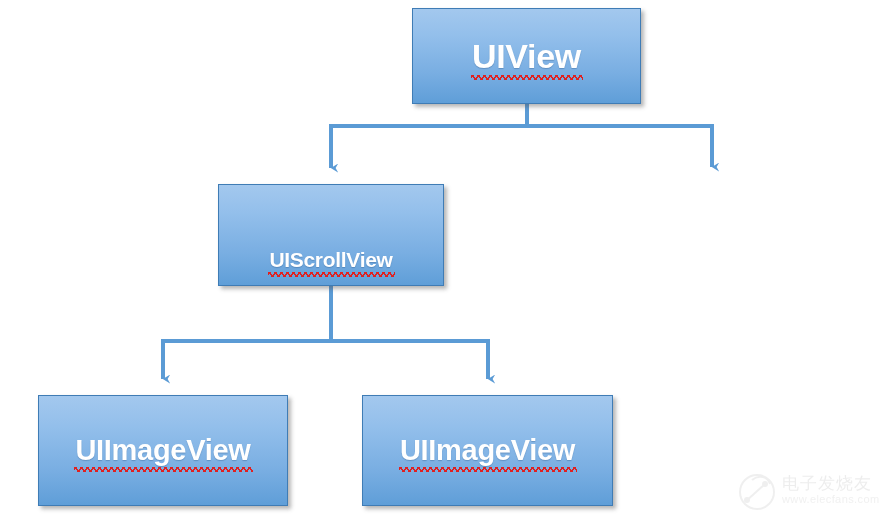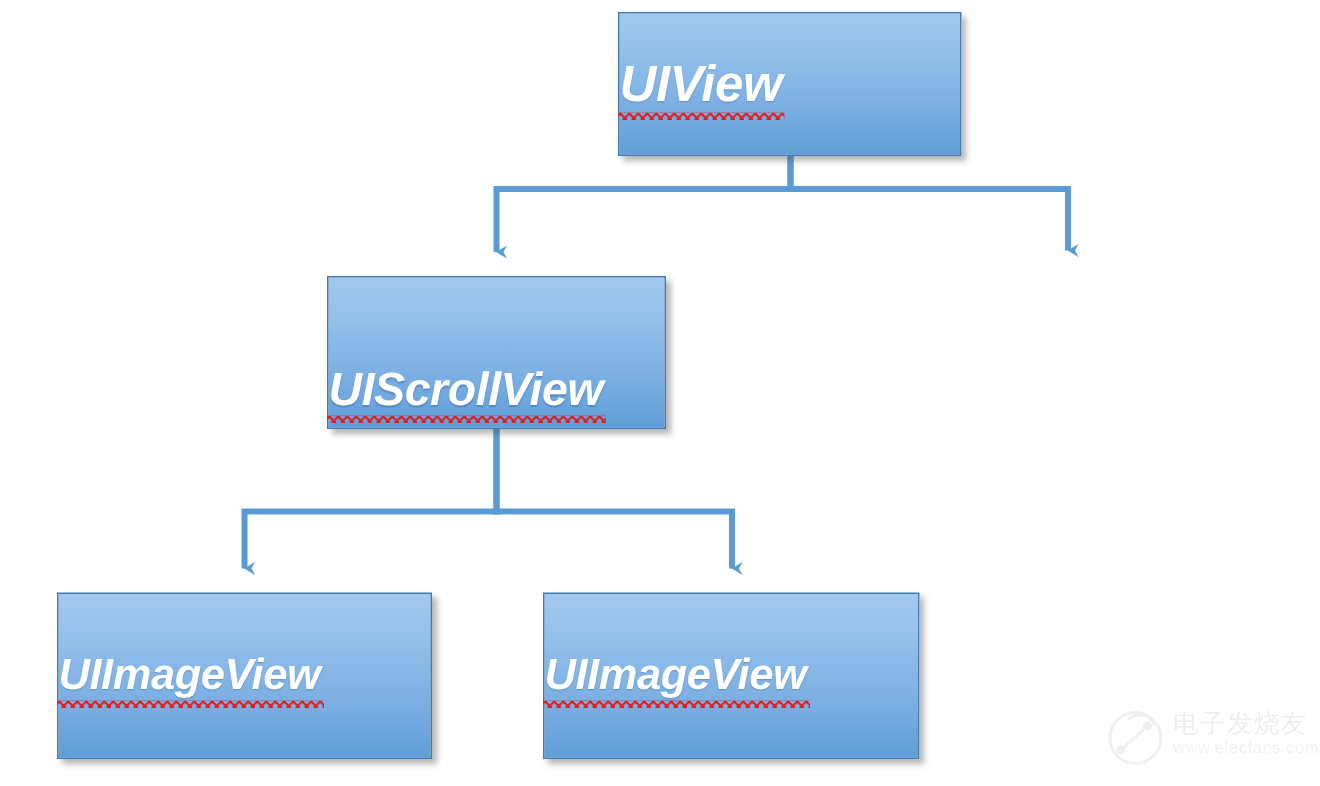--- a/index.html
+++ b/index.html
@@ -27,23 +27,22 @@
 
   
   .node {
     position: absolute;
     box-sizing: border-box;
     border: 1px solid #3f7cb5;
     background-image: linear-gradient(to bottom, #a3c8ee 0%, #93bfeb 28%, #79aee2 68%, #5f9ed8 100%);
     box-shadow: 3px 3px 4px rgba(80,80,80,0.42);
     display: flex;
     align-items: center;
-    justify-content: flex-start;
+    justify-content: center;
     overflow: visible;
-    font-style: italic;
   }
 
   .node-label {
     position: relative;
     display: inline-block;
     color: #ffffff;
     font-weight: bold;
     font-family: "Liberation Sans", sans-serif;
     letter-spacing: -0.3px;
     white-space: nowrap;
@@ -65,21 +64,21 @@
       linear-gradient(45deg, transparent 42%, #e02020 42%, #e02020 62%, transparent 62%),
       linear-gradient(-45deg, transparent 42%, #e02020 42%, #e02020 62%, transparent 62%);
     background-position: 0 0, 3px 0;
   }
 
   
   #node-uiview       { left: 412px; top: 8px;   width: 229px; height: 96px; }
   #node-uiview .node-label { font-size: 34px; }
 
   #node-uiscrollview { left: 218px; top: 184px; width: 226px; height: 102px; }
-  #node-uiscrollview .node-label { font-size: 31px; margin-top: 48px; }
+  #node-uiscrollview .node-label { font-size: 21px; margin-top: 48px; }
 
   #node-uipagecontrol{ left: 572px; top: 183px; width: 280px; height: 95px; }
   #node-uipagecontrol .node-label { font-size: 31px; }
 
   #node-uiimageview-1{ left: 38px;  top: 395px; width: 250px; height: 111px; }
   #node-uiimageview-1 .node-label { font-size: 29px; }
 
   #node-uiimageview-2{ left: 362px; top: 395px; width: 251px; height: 111px; }
   #node-uiimageview-2 .node-label { font-size: 29px; }
 

